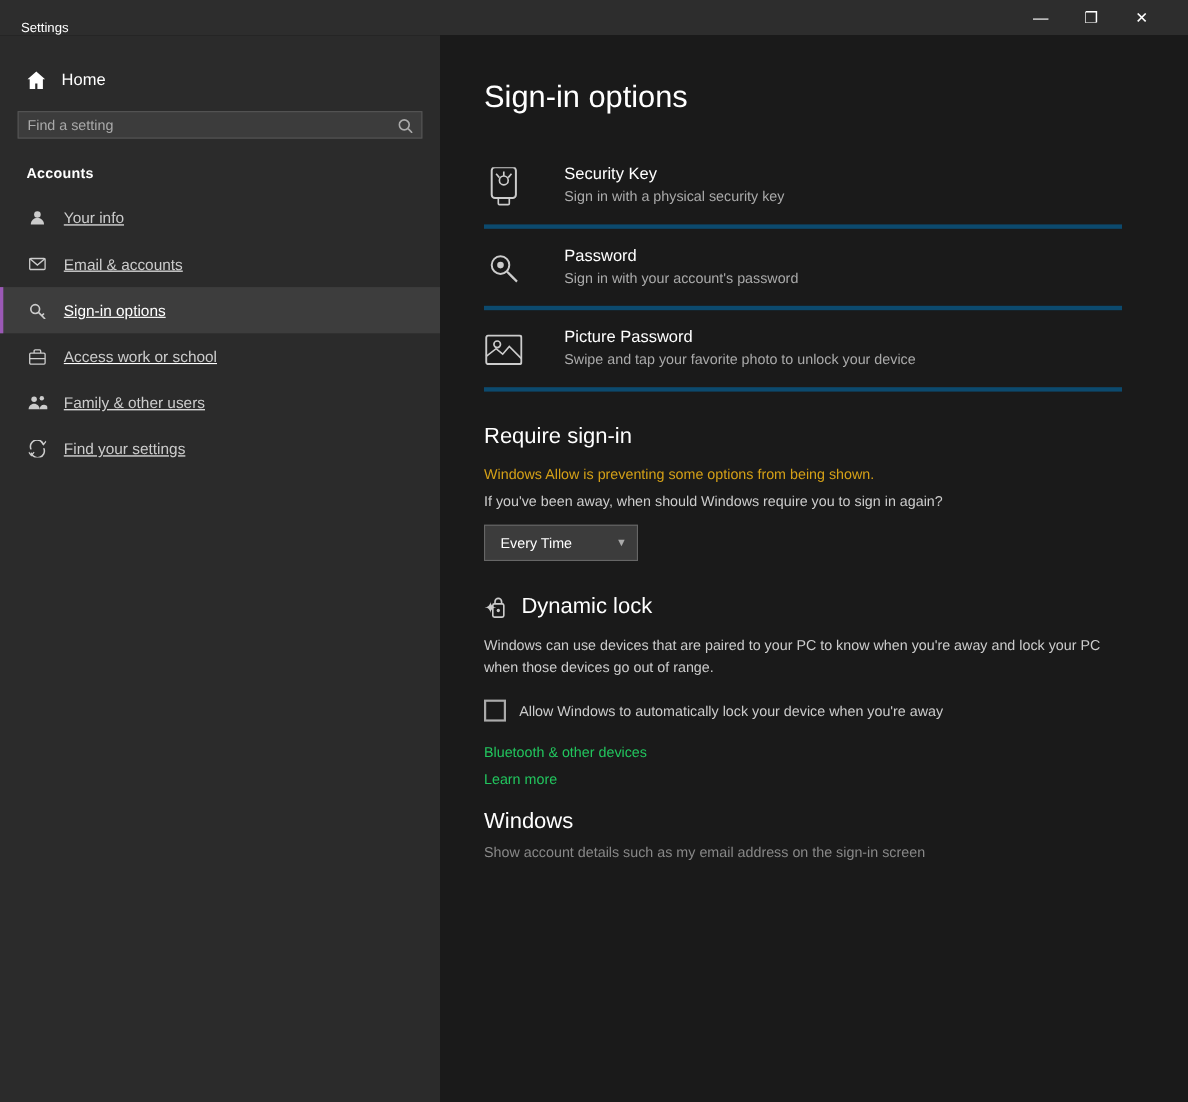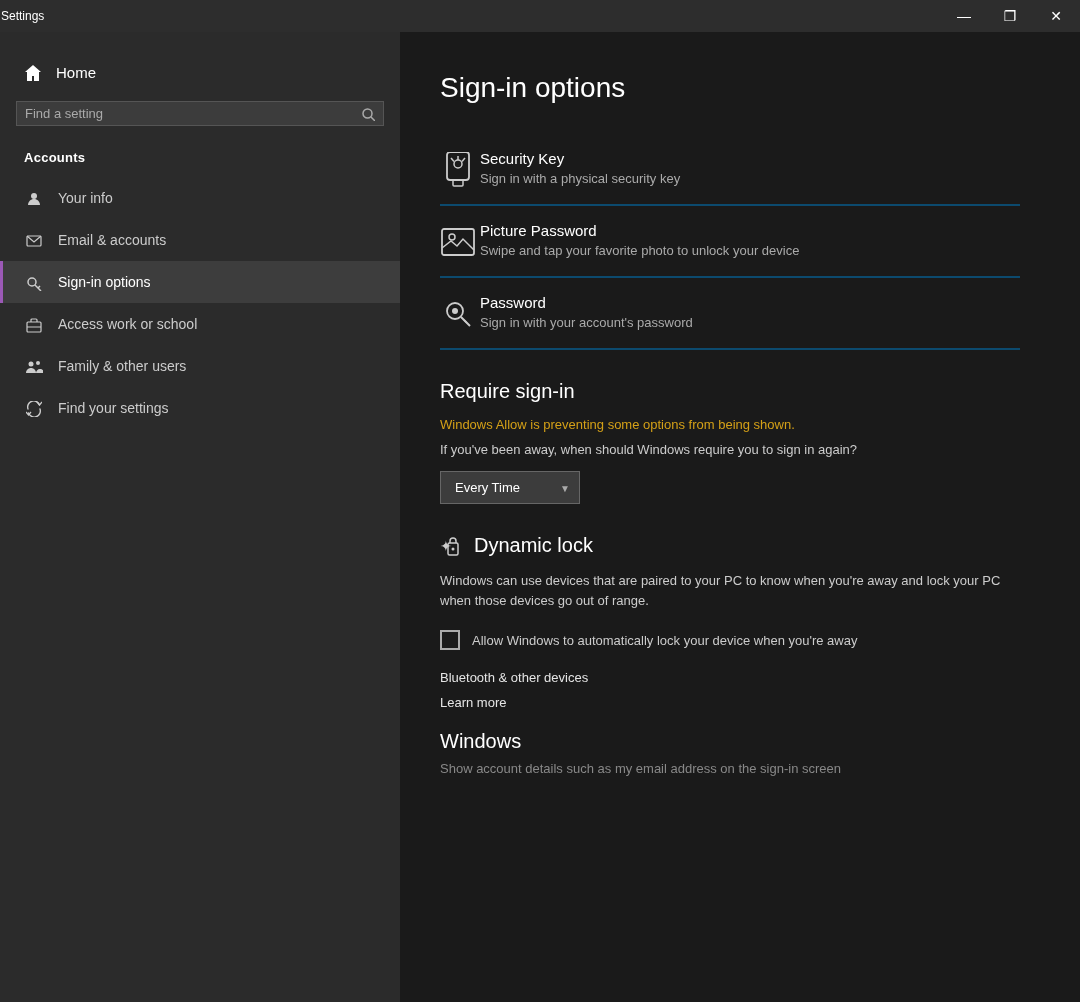--- a/index.html
+++ b/index.html
@@ -11,23 +11,23 @@
       height: 1002px;
       overflow: hidden;
       display: flex;
       flex-direction: column;
     }
 
     
     .title-bar {
       background: #2d2d2d;
       display: flex;
-      align-items: center;
+      align-items: flex-end;
       justify-content: space-between;
-      padding: 0 1px;
+      padding: 0 19px;
       height: 32px;
       flex-shrink: 0;
     }
     .title-bar-title {
       font-size: 12px;
       color: #ffffff;
     }
     .title-bar-controls {
       display: flex;
       gap: 0;
@@ -104,20 +104,21 @@
       font-size: 13px;
       font-weight: 600;
       color: #ffffff;
       padding: 8px 24px 12px 24px;
       letter-spacing: 0.02em;
     }
 
     .sidebar-nav {
       display: flex;
       flex-direction: column;
+      text-decoration: underline;
     }
     .sidebar-item {
       display: flex;
       align-items: center;
       gap: 14px;
       padding: 12px 24px;
       cursor: pointer;
       color: #cccccc;
       font-size: 14px;
       position: relative;
@@ -153,23 +154,23 @@
       font-size: 28px;
       font-weight: 300;
       color: #ffffff;
       margin-bottom: 30px;
     }
 
     
     .signin-option {
       display: flex;
       align-items: flex-start;
-      gap: 4px;
+      gap: 37px;
       padding: 16px 0;
-      border-bottom: 2px solid #0c4a6e;
+      border-bottom: 4px solid #0c4a6e;
       cursor: pointer;
     }
     .option-icon {
       width: 36px;
       height: 36px;
       display: flex;
       align-items: center;
       justify-content: center;
       flex-shrink: 0;
       margin-top: 2px;
@@ -276,21 +277,21 @@
       cursor: pointer;
     }
     .checkbox-label {
       font-size: 13px;
       color: #cccccc;
       cursor: pointer;
     }
 
     
     .link-text {
-      color: #e5e5e5;
+      color: #22c55e;
       font-size: 13px;
       cursor: pointer;
       display: block;
       margin-bottom: 10px;
     }
 
     
     .privacy-header {
       font-size: 20px;
       font-weight: 400;
@@ -436,45 +437,45 @@
       </div>
       <div class="option-text-block">
         <div class="option-title">Security Key</div>
         <div class="option-desc">Sign in with a physical security key</div>
       </div>
     </div>
 
     
     <div class="signin-option">
       <div class="option-icon">
-        <svg width="34" height="28" viewBox="0 0 34 28" fill="none">
-          <rect x="1" y="1" width="32" height="26" rx="2" stroke="#ccc" stroke-width="1.8"></rect>
-          <circle cx="11" cy="9" r="3" stroke="#ccc" stroke-width="1.5"></circle>
-          <polyline points="1,20 10,13 16,18 22,11 33,22" fill="none" stroke="#ccc" stroke-width="1.5"></polyline>
-        </svg>
-      </div>
-      <div class="option-text-block">
-        <div class="option-title">Picture Password</div>
-        <div class="option-desc">Swipe and tap your favorite photo to unlock your device</div>
-      </div>
-    </div>
-
-    
-    <div class="signin-option">
-      <div class="option-icon">
         <svg width="32" height="32" viewBox="0 0 32 32" fill="none">
           <circle cx="13" cy="13" r="8" stroke="#ccc" stroke-width="1.8"></circle>
           <line x1="19" y1="19" x2="28" y2="28" stroke="#ccc" stroke-width="2"></line>
           <circle cx="13" cy="13" r="3" fill="#ccc"></circle>
           <line x1="25" y1="25" x2="22" y2="22" stroke="#ccc" stroke-width="1.5"></line>
         </svg>
       </div>
       <div class="option-text-block">
         <div class="option-title">Password</div>
         <div class="option-desc">Sign in with your account's password</div>
+      </div>
+    </div>
+
+    
+    <div class="signin-option">
+      <div class="option-icon">
+        <svg width="34" height="28" viewBox="0 0 34 28" fill="none">
+          <rect x="1" y="1" width="32" height="26" rx="2" stroke="#ccc" stroke-width="1.8"></rect>
+          <circle cx="11" cy="9" r="3" stroke="#ccc" stroke-width="1.5"></circle>
+          <polyline points="1,20 10,13 16,18 22,11 33,22" fill="none" stroke="#ccc" stroke-width="1.5"></polyline>
+        </svg>
+      </div>
+      <div class="option-text-block">
+        <div class="option-title">Picture Password</div>
+        <div class="option-desc">Swipe and tap your favorite photo to unlock your device</div>
       </div>
     </div>
 
     
     <h2 class="section-header">Require sign-in</h2>
 
     <div class="warning-text">Windows Allow is preventing some options from being shown.</div>
     <div class="description-text">If you've been away, when should Windows require you to sign in again?</div>
 
     <div class="dropdown-wrapper">

